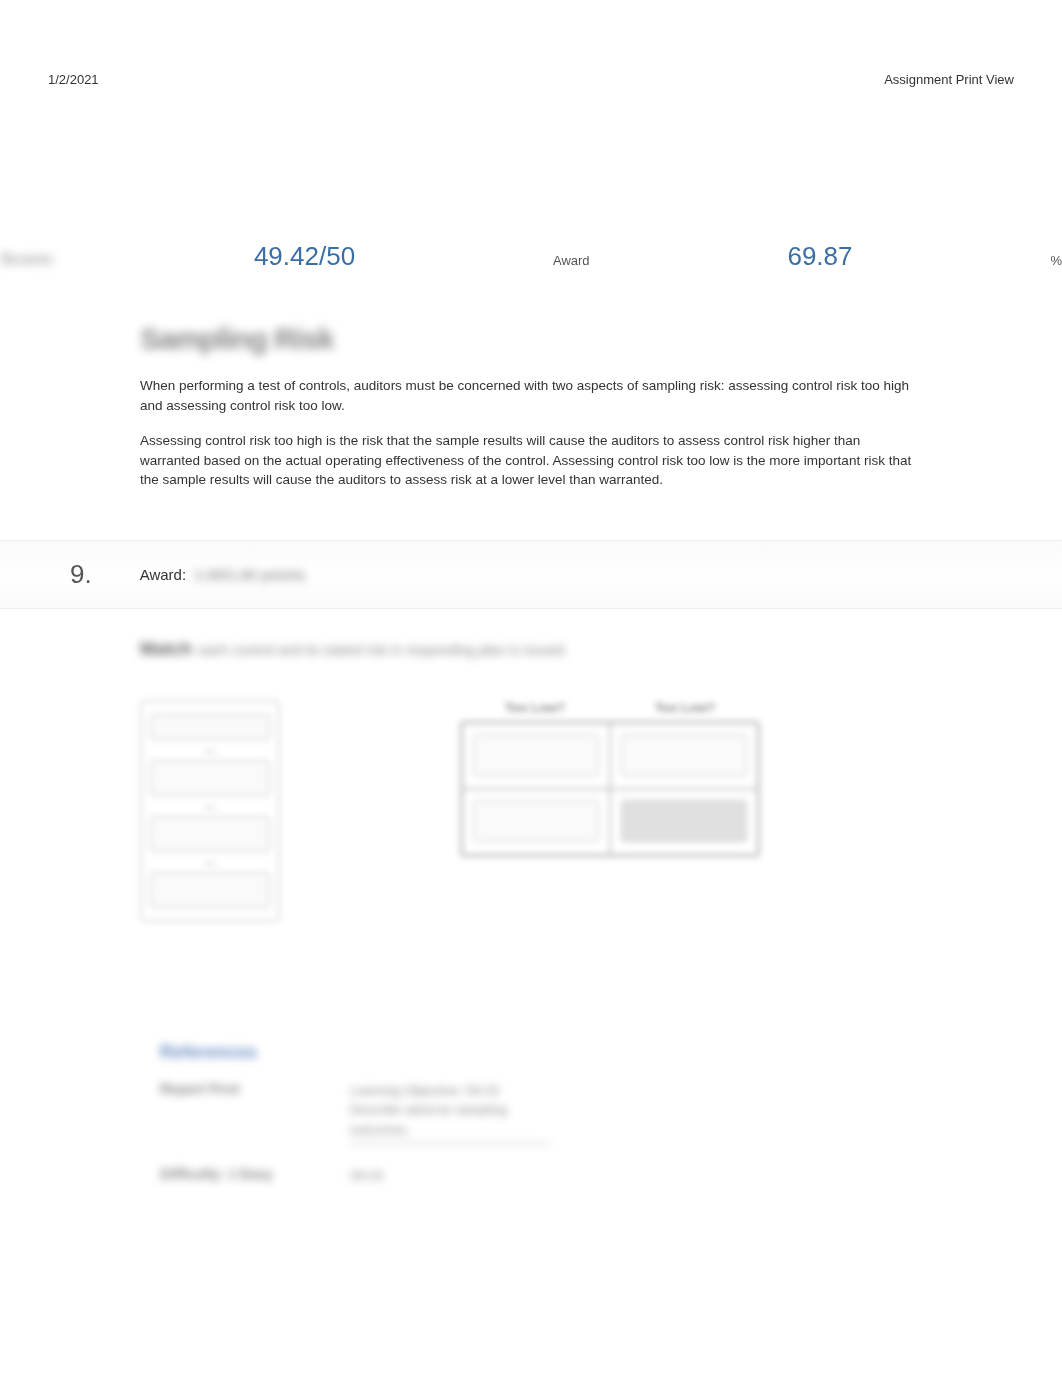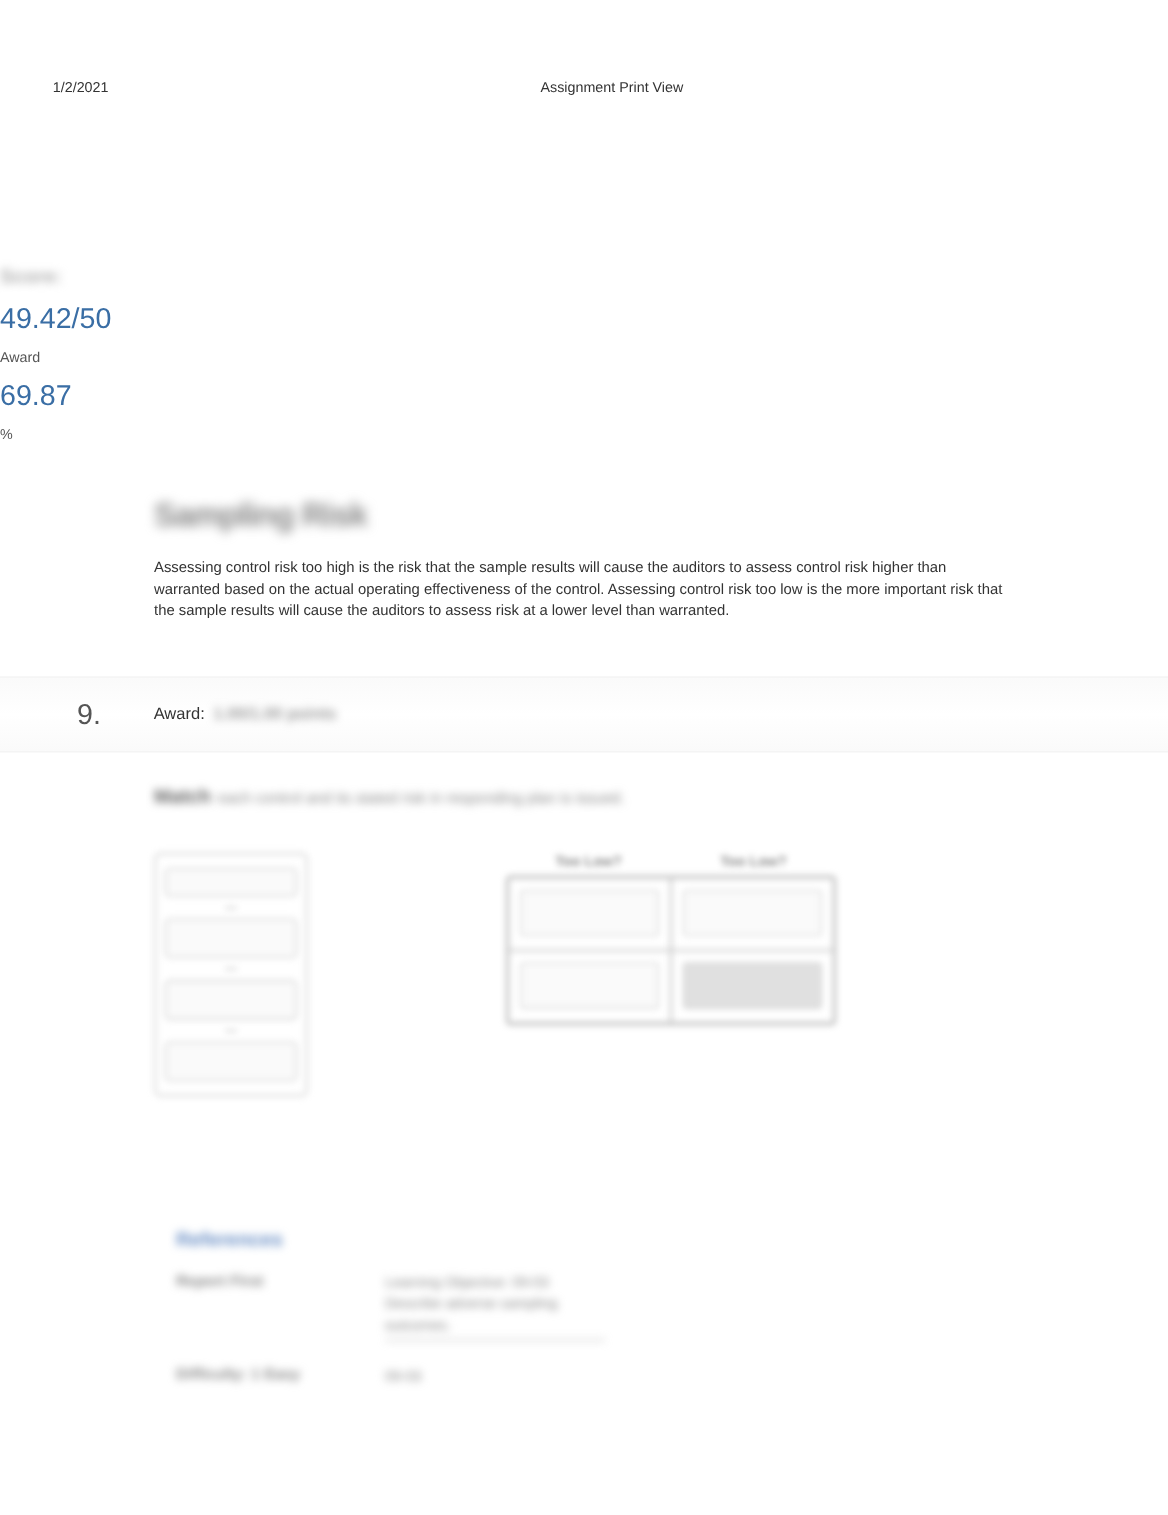--- a/index.html
+++ b/index.html
@@ -17,30 +17,29 @@
       display: flex;
       padding: 24px 48px;
       font-size: 13px;
       margin-top: 48px;
     }
     .page-date {
       flex: 0 0 auto;
     }
     .page-title {
       flex: 1;
-      text-align: center;
+      text-align: right;
     }
     .score-row {
       display: flex;
       align-items: baseline;
       justify-content: space-between;
       gap: 12px;
       margin-top: 130px;
       margin-bottom: 50px;
-      flex-direction: column;
     }
     .score-label-blur {
       color: #b0b0b0;
       filter: blur(4px);
       font-size: 18px;
       font-weight: bold;
     }
     .score-value {
       color: #3a6ea5;
       font-size: 26px;
@@ -224,20 +223,21 @@
 <div class="score-row">
   <span class="score-label-blur">Score:</span>
   <span class="score-value">49.42/50</span>
   <span class="score-unit">Award</span>
   <span class="score-value">69.87</span>
   <span class="score-unit">%</span>
 </div>
 
 <div class="content-block">
   <div class="section-heading-blur">Sampling Risk</div>
+  <p class="section-para">When performing a test of controls, auditors must be concerned with two aspects of sampling risk: assessing control risk too high and assessing control risk too low.</p>
   <p class="section-para">Assessing control risk too high is the risk that the sample results will cause the auditors to assess control risk higher than warranted based on the actual operating effectiveness of the control. Assessing control risk too low is the more important risk that the sample results will cause the auditors to assess risk at a lower level than warranted.</p>
 </div>
 
 <div class="question-bar">
   <div class="question-number">9.</div>
   <div class="award-label">Award:</div>
   <div class="award-value-blur">1.00/1.00 points</div>
 </div>
 
 <div class="prompt-row">

